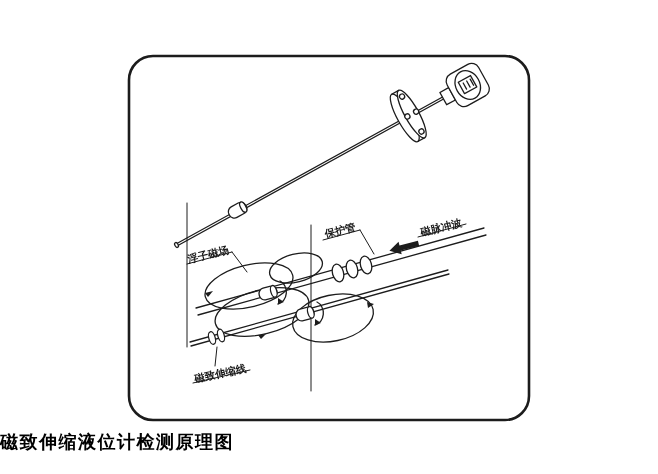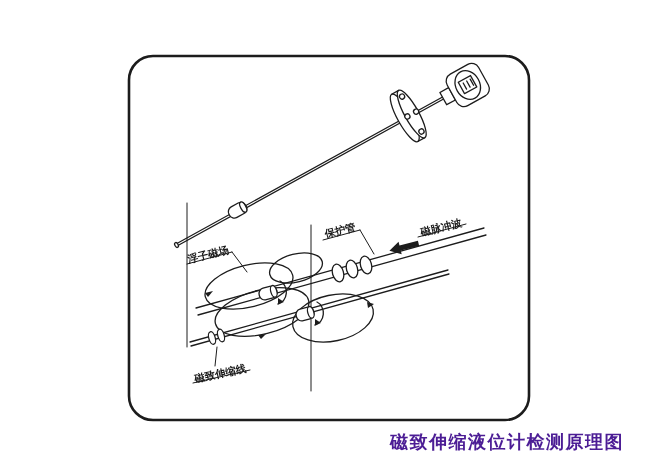--- a/index.html
+++ b/index.html
@@ -8,24 +8,24 @@
     background:#ffffff;
     font-family:"DejaVu Sans", sans-serif;
     position:relative;
     overflow:hidden;
   }
   .stage { position:absolute; inset:0; }
   svg.diagram { position:absolute; top:0; left:0; display:block; }
   .caption {
     position:absolute;
     left:0; top:430px; width:624px;
-    text-align:right;
+    text-align:left;
     font-size:18px;
     font-weight:bold;
-    color:#4c1d95;
+    color:#000000;
     letter-spacing:1.5px;
   }
   .dlabel {
     font-family:"DejaVu Sans", sans-serif;
     font-size:10.5px;
     font-weight:bold;
   }
 </style>
 </head>
 <body>

